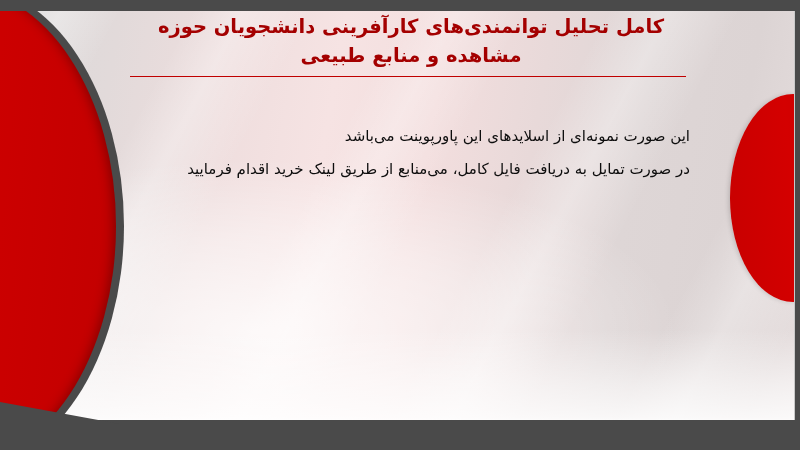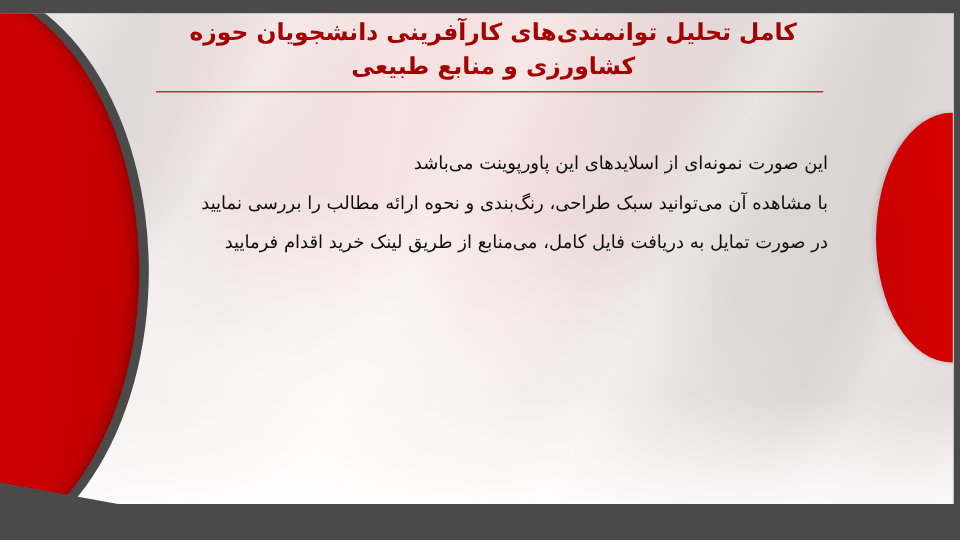--- a/index.html
+++ b/index.html
@@ -209,23 +209,22 @@
   <div class="right-lens"></div>
 
   <div class="panel-hairline"></div>
   <div class="frame-top"></div>
   <div class="frame-bottom"></div>
   <div class="frame-bottom-slant"></div>
   <div class="frame-right"></div>
 
   <div class="title-block">
     <div class="title-line">کامل تحلیل توانمندی‌های کارآفرینی دانشجویان حوزه</div>
-    <div class="title-line">کشاورزی و منابع طبیعی</div>
+    <div class="title-line">مشاهده و منابع طبیعی</div>
   </div>
   <div class="title-rule"></div>
 
   <div class="body-block">
     <div class="body-line">این صورت نمونه‌ای از اسلایدهای این پاورپوینت می‌باشد</div>
-    <div class="body-line">با مشاهده آن می‌توانید سبک طراحی، رنگ‌بندی و نحوه ارائه مطالب را بررسی نمایید</div>
     <div class="body-line">در صورت تمایل به دریافت فایل کامل، می‌منابع از طریق لینک خرید اقدام فرمایید</div>
   </div>
 
 </div>
 
 </body></html>

